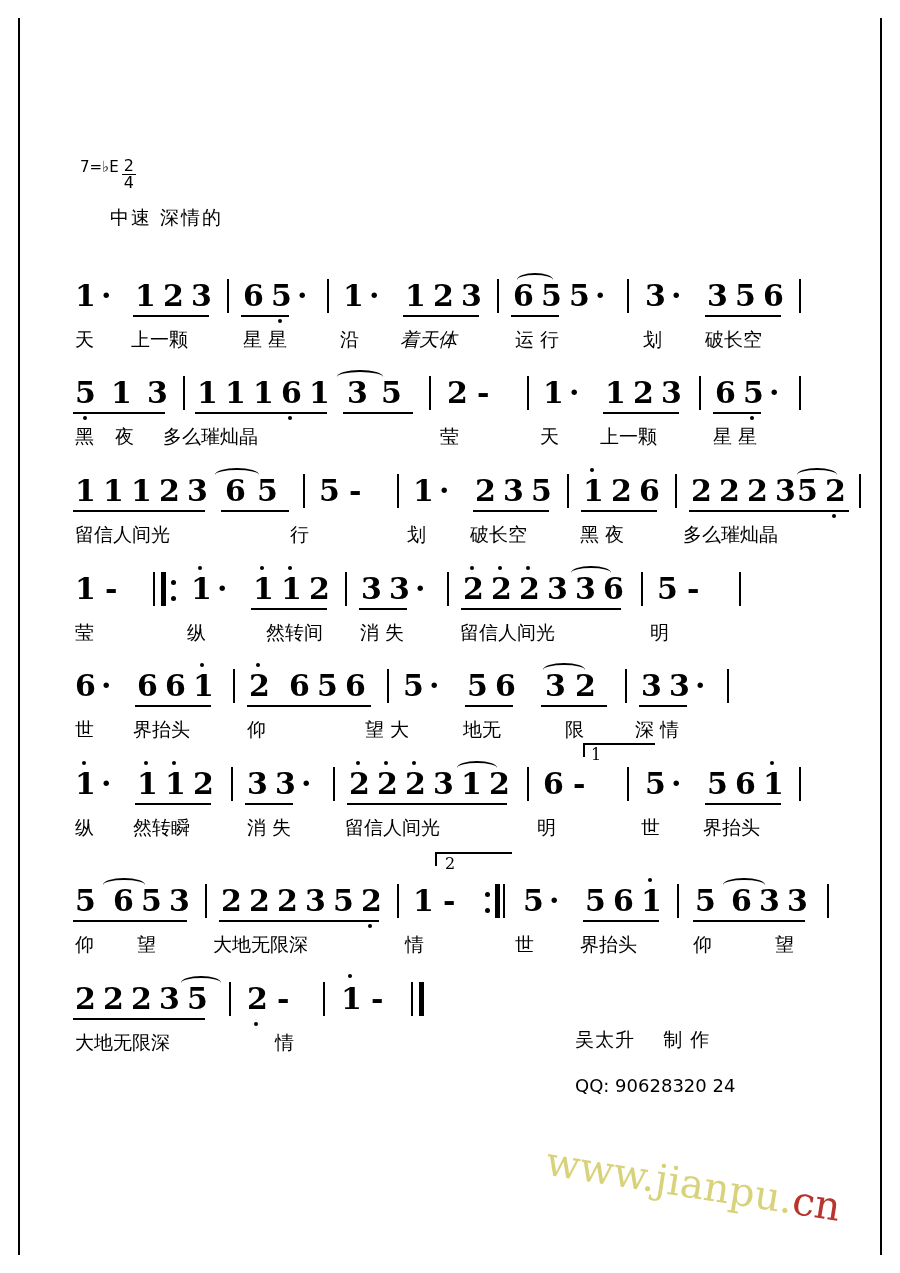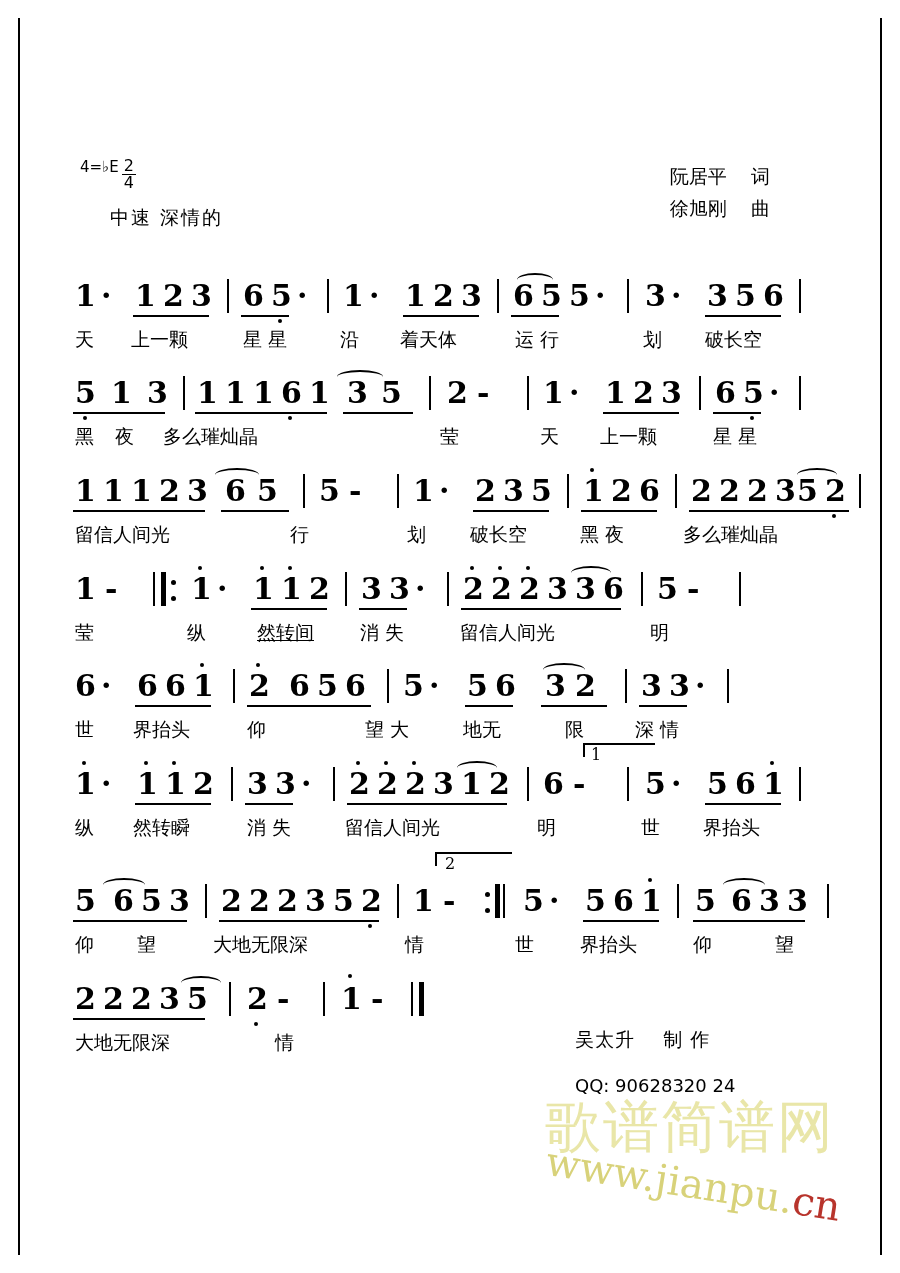--- a/index.html
+++ b/index.html
@@ -204,33 +204,29 @@
 </head>
 <body>
 
 <div class="page">
 
   <div class="border-left"></div>
   <div class="border-right"></div>
 
 
   <div class="keysig">
-    <span>4=♭E</span>
+    <span>7=♭E</span>
     <span class="frac">
       <span class="num">2</span>
       <span class="den">4</span>
     </span>
   </div>
 
   <div class="tempo">中速  深情的</div>
 
-  <div class="credits">
-    <div class="row">阮居平    词</div>
-    <div class="row">徐旭刚    曲</div>
-  </div>
 
   <div class="system" style="top:275px;">
     <div class="noteline">
       <span class="n" style="left:0px;top:6px;">1</span>
       <span class="dot" style="left:26px;top:6px;">·</span>
       <span class="n" style="left:60px;top:6px;">1</span>
       <span class="n" style="left:88px;top:6px;">2</span>
       <span class="n" style="left:116px;top:6px;">3</span>
       <div class="under" style="left:58px;top:40px;width:76px;"></div>
 
@@ -269,21 +265,21 @@
       <span class="n" style="left:688px;top:6px;">6</span>
       <div class="under" style="left:630px;top:40px;width:76px;"></div>
 
       <div class="bar" style="left:724px;top:4px;height:34px;"></div>
     </div>
     <div class="lyricline">
       <span class="lyr" style="left:0px;">天</span>
       <span class="lyr" style="left:56px;">上一颗</span>
       <span class="lyr" style="left:168px;">星 星</span>
       <span class="lyr" style="left:265px;">沿</span>
-      <span class="lyr" style="left:325px;">着天体</span>
+      <span class="lyr" style="left:325px;font-style:italic;">着天体</span>
       <span class="lyr" style="left:440px;">运 行</span>
       <span class="lyr" style="left:568px;">划</span>
       <span class="lyr" style="left:630px;">破长空</span>
     </div>
   </div>
 
   <div class="system" style="top:372px;">
     <div class="noteline">
       <span class="n" style="left:0px;top:6px;">5</span>
       <span class="n" style="left:36px;top:6px;">1</span>
@@ -445,21 +441,21 @@
       <div class="bar" style="left:566px;top:4px;height:34px;"></div>
 
       <span class="n" style="left:582px;top:6px;">5</span>
       <span class="dash" style="left:612px;top:6px;">-</span>
 
       <div class="bar" style="left:664px;top:4px;height:34px;"></div>
     </div>
     <div class="lyricline">
       <span class="lyr" style="left:0px;">莹</span>
       <span class="lyr" style="left:112px;">纵</span>
-      <span class="lyr" style="left:182px;text-decoration:underline;">然转间</span>
+      <span class="lyr" style="left:191px;">然转间</span>
       <span class="lyr" style="left:285px;">消 失</span>
       <span class="lyr" style="left:385px;">留信人间光</span>
       <span class="lyr" style="left:575px;">明</span>
     </div>
   </div>
 
   <div class="system" style="top:665px;">
     <div class="noteline">
       <span class="n" style="left:0px;top:6px;">6</span>
       <span class="dot" style="left:26px;top:6px;">·</span>
@@ -665,17 +661,16 @@
     <div class="lyricline">
       <span class="lyr" style="left:0px;">大地无限深</span>
       <span class="lyr" style="left:200px;">情</span>
     </div>
   </div>
 
   <div class="maker">吴太升    制 作</div>
   <div class="qq">QQ: 90628320 24</div>
 
   <div class="watermark">
-    <div class="wm-cn">歌谱简谱网</div>
     <div class="wm-url"><span>www.jianpu.</span><span class="cn">cn</span></div>
   </div>
 
 </div>
 
 </body></html>

